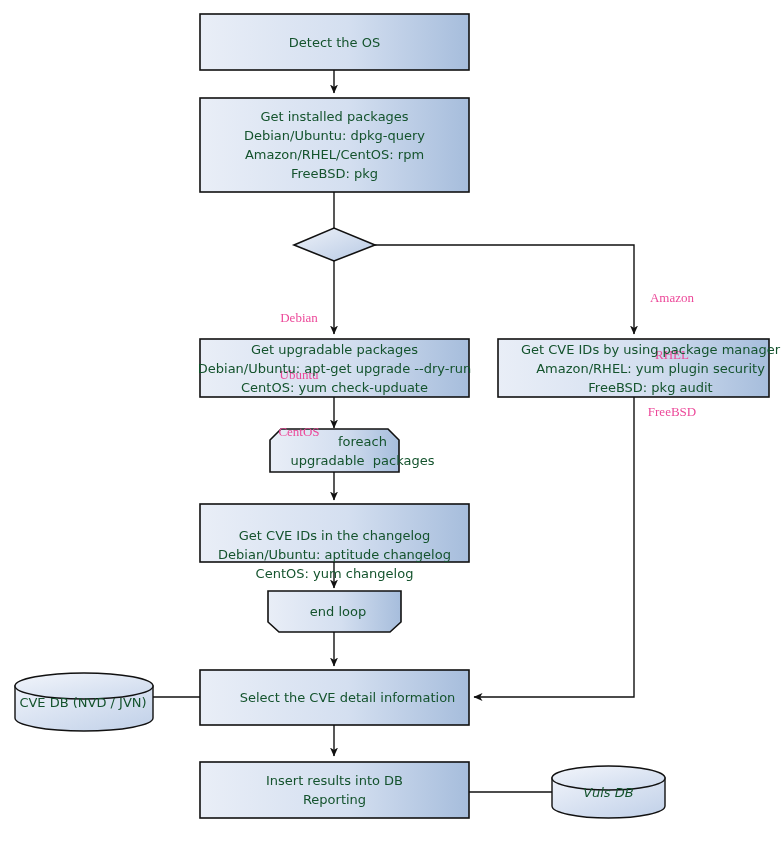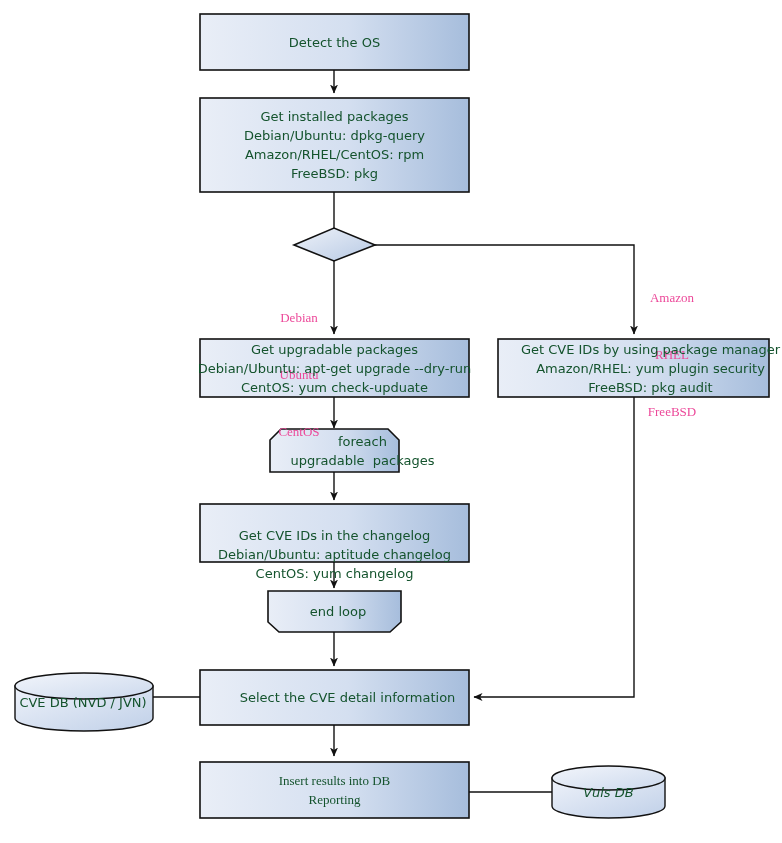--- a/index.html
+++ b/index.html
@@ -182,21 +182,21 @@
   </div>
 
   <div class="node-text" style="left:268px; top:591px; width:140px; height:41px;">
     <span class="tline">end loop</span>
   </div>
 
   <div class="node-text" style="left:200px; top:670px; width:295px; height:55px;text-align:center;">
     <span class="tline">Select the CVE detail information</span>
   </div>
 
-  <div class="node-text" style="left:200px; top:762px; width:269px; height:56px;font-family:Liberation Serif, serif;">
+  <div class="node-text" style="left:200px; top:762px; width:269px; height:56px;">
     <span class="tline">Insert results into DB</span>
     <span class="tline">Reporting</span>
   </div>
 
   <div class="node-text" style="left:15px; top:686px; width:136px; height:32px;">
     <span class="tline">CVE DB (NVD / JVN)</span>
   </div>
 
   <div class="node-text" style="left:552px; top:778px; width:113px; height:28px;font-style:italic;">
     <span class="tline">Vuls DB</span>

